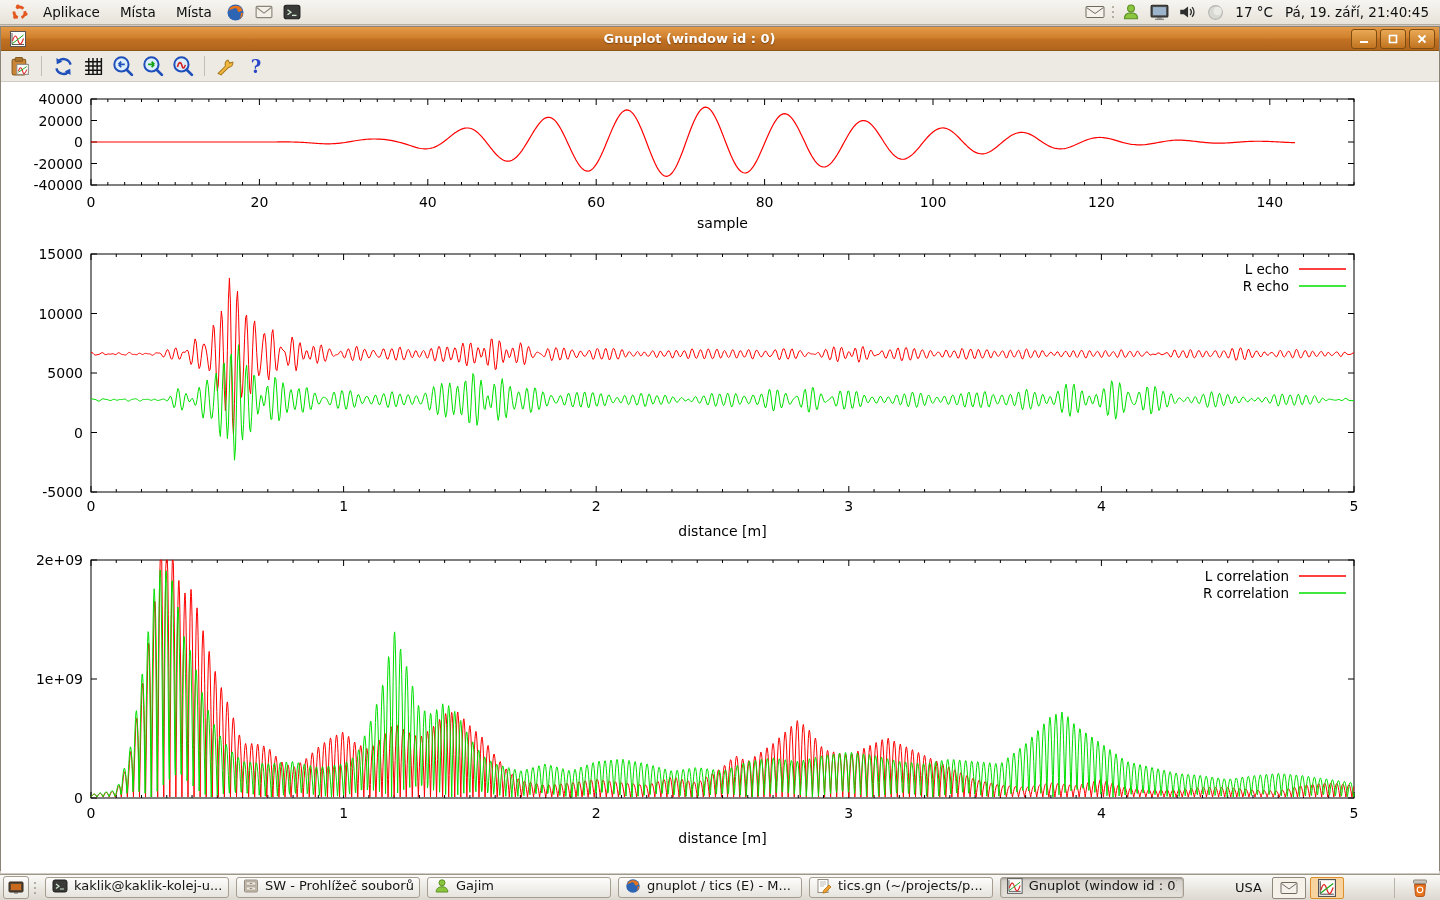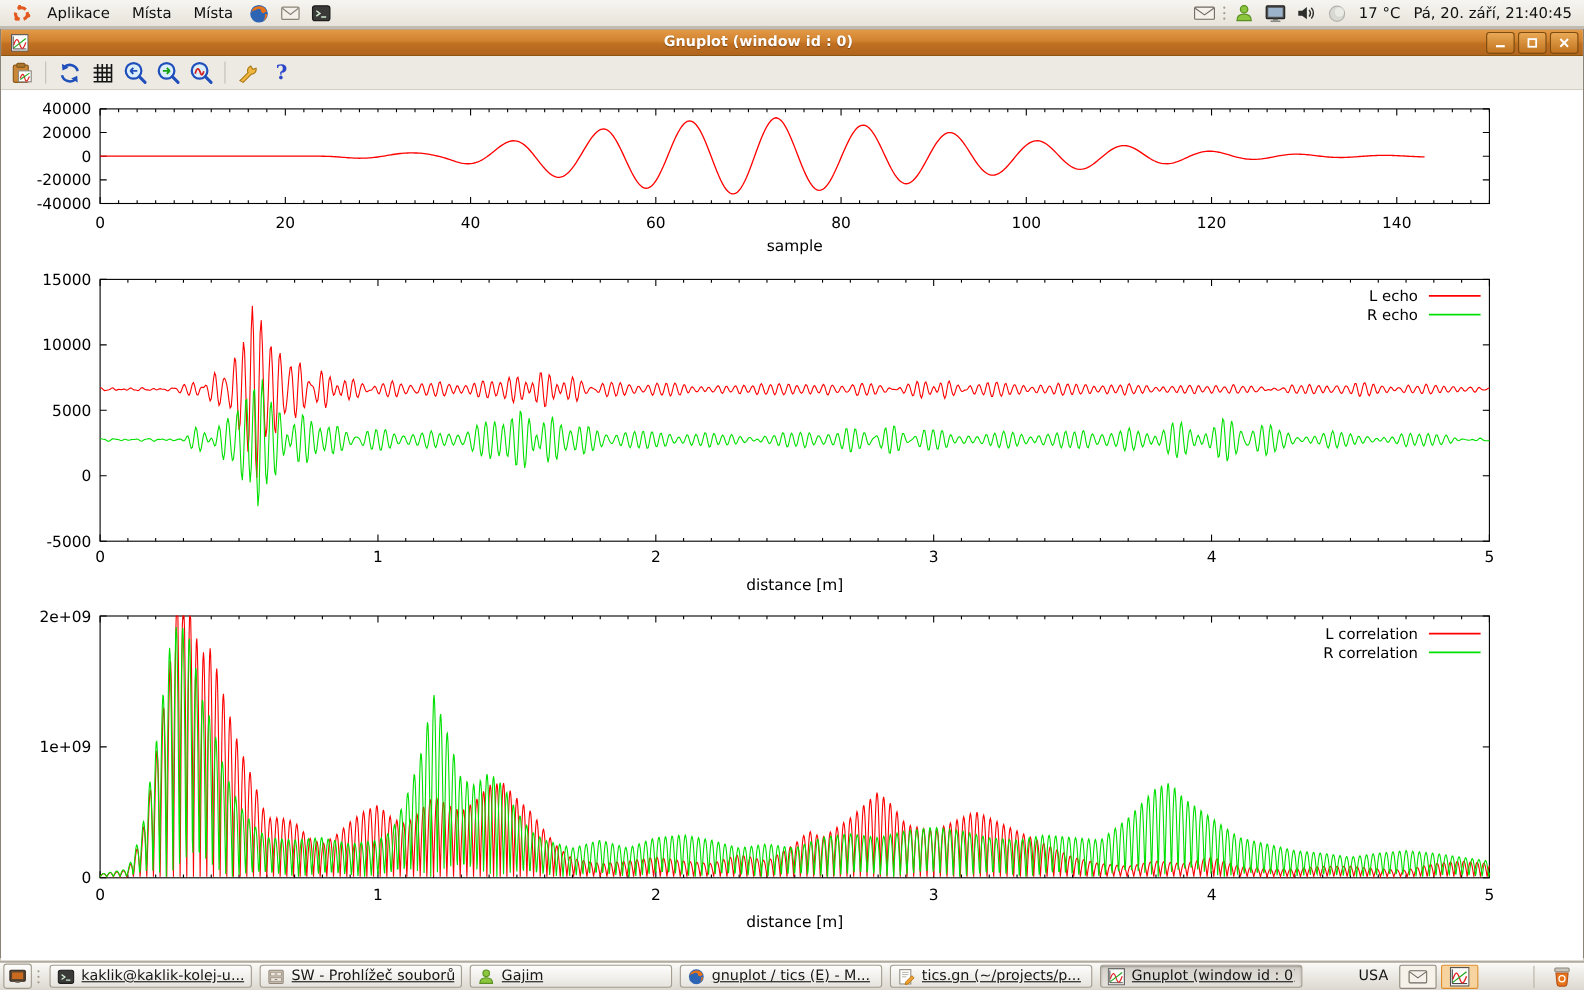--- a/index.html
+++ b/index.html
@@ -53,21 +53,21 @@
     display:flex;align-items:center;padding:0 3px;font-size:13px;color:#161616;
   }
   #show-desktop-btn{
     width:24px;height:21px;border:1px solid #a49d90;border-radius:3px;flex:0 0 auto;
     background:linear-gradient(#fdfdfc,#e8e5df);display:flex;align-items:center;justify-content:center;
   }
   .task-btn{
     width:184px;height:21px;box-sizing:border-box;margin-left:7px;flex:0 0 auto;
     border:1px solid #a49d90;border-radius:3px;
     background:linear-gradient(#fdfdfc,#e7e4de);
-    display:flex;align-items:center;gap:6px;padding:0 6px;overflow:hidden;white-space:nowrap;text-decoration:underline;
+    display:flex;align-items:flex-start;gap:6px;padding:0 6px;overflow:hidden;white-space:nowrap;
   }
   .task-btn.active{
     background:linear-gradient(#d4d0c9,#e5e2dc);
     box-shadow:inset 0 1px 2px rgba(0,0,0,.28);
   }
   .task-label{overflow:hidden;text-overflow:clip;white-space:nowrap;}
   .tray-box{
     width:34px;height:22px;box-sizing:border-box;border:1px solid #8f897d;border-radius:2px;
     background:#f6f2ea;display:flex;align-items:center;justify-content:center;margin-left:4px;
   }
@@ -155,21 +155,21 @@
       <path d="M12.6 3.6a6.6 6.6 0 0 1 0 8.8" fill="none" stroke="#2e2e2c" stroke-width="1.2"></path>
     </svg>
   </span>
   <span class="panel-ico">
     <svg width="19" height="19" viewBox="0 0 18 18">
       <circle cx="9" cy="9" r="6.5" fill="#d9d9d4" stroke="#b3b3ad"></circle>
       <circle cx="11" cy="7.5" r="4" fill="#ebebe6"></circle>
     </svg>
   </span>
   <span class="tray-text">17 °C</span>
-  <span class="tray-text">Pá, 20. září, 21:40:45</span>
+  <span class="tray-text">Pá, 19. září, 21:40:45</span>
 </div>
 
 <div id="gnuplot-window">
   <div id="titlebar">
     <span class="panel-ico">
       <svg width="16" height="16" viewBox="0 0 16 16">
         <rect x="0.5" y="0.5" width="15" height="15" fill="#fdfdfb" stroke="#555"></rect>
         <path d="M2 13.5h12M2 13.5V2" stroke="#333" stroke-width="0.8" fill="none"></path>
         <path d="M2.5 10c2-6.5 3.5-6.5 5.5-.5s3.5 3.5 5.5-2" stroke="#e02020" stroke-width="1.1" fill="none"></path>
         <path d="M2.5 12.5l11-8.5" stroke="#18a818" stroke-width="1" fill="none"></path>

